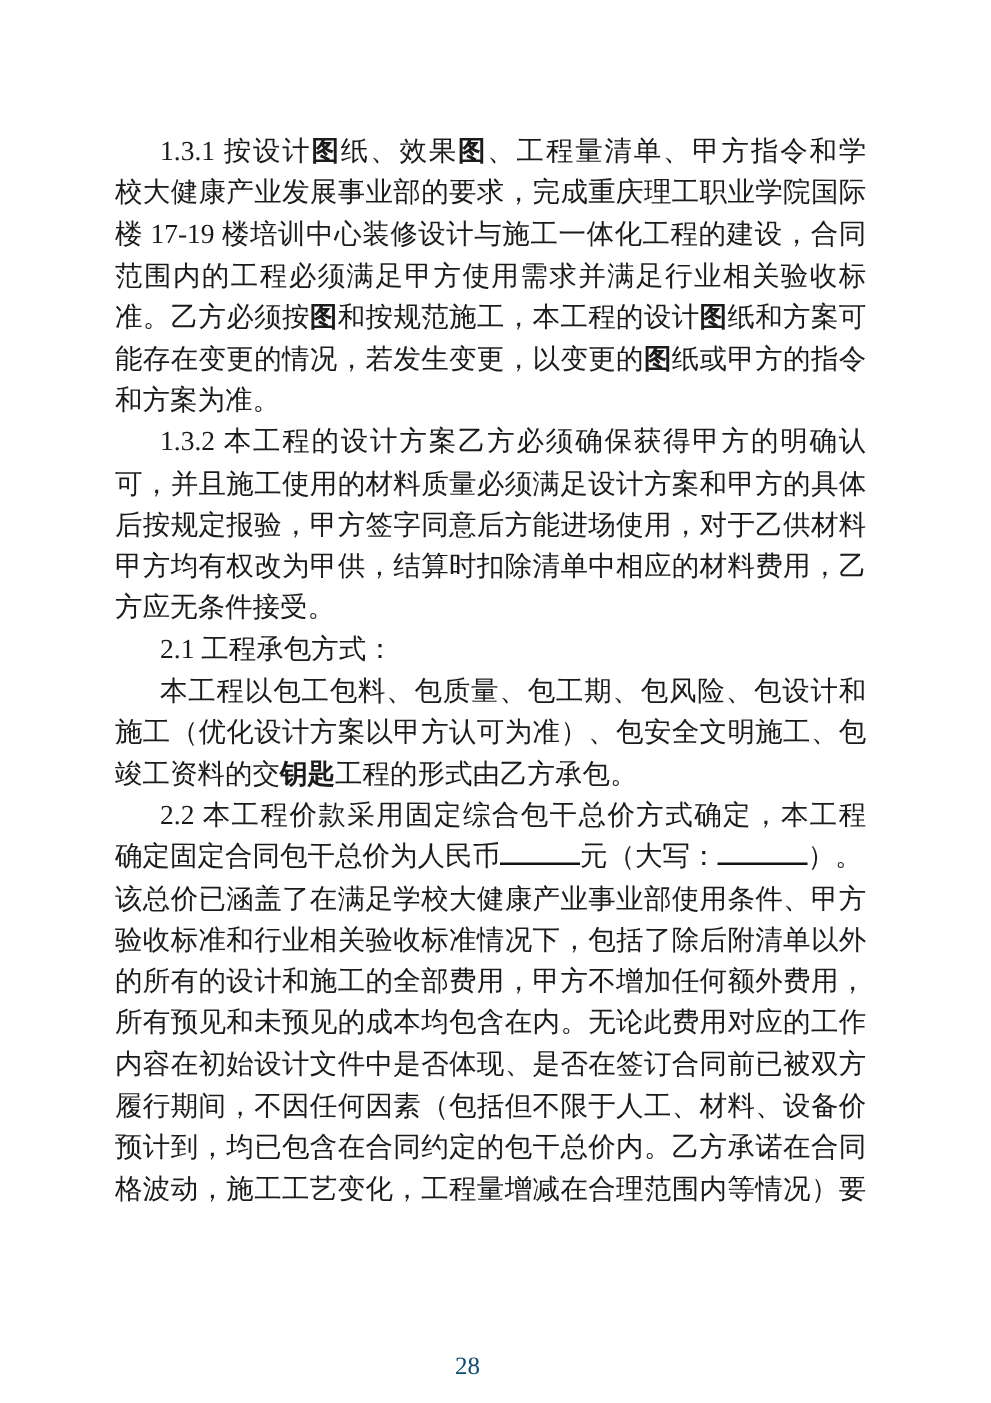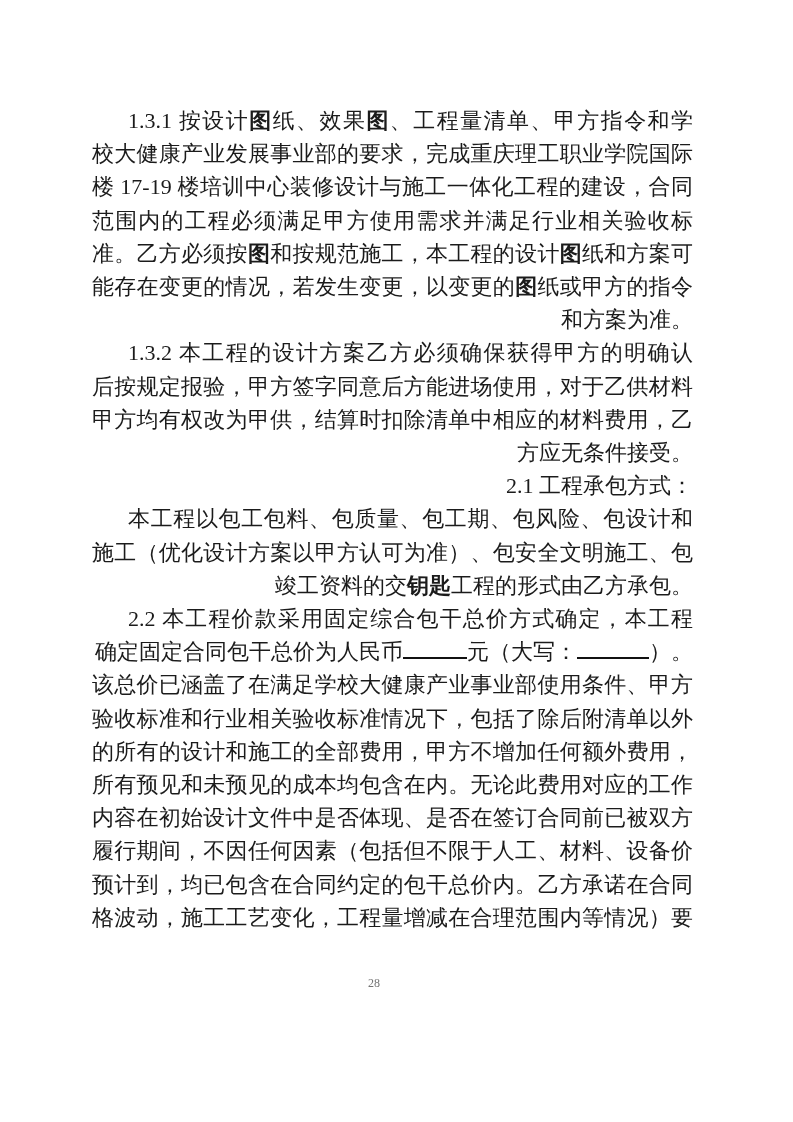--- a/index.html
+++ b/index.html
@@ -19,21 +19,21 @@
   .text-block {
     position: absolute;
     left: 92px;
     top: 104px;
     width: 601px;
     font-size: 22px;
     line-height: 33.2px;
   }
   .ln {
     width: 100%;
-    text-align: right;
+    text-align: left;
   }
   .ln.jfull {
     text-align: justify;
     text-align-last: justify;
   }
   .ln.indent {
     text-indent: 36px;
   }
   .ln.heading {
     font-weight: bold;
@@ -48,42 +48,43 @@
   .blank {
     display: inline-block;
     height: 0.95em;
     border-bottom: 2px solid #111;
   }
   .blank.b1 { width: 64px; }
   .blank.b2 { width: 72px; }
   .pageno {
     position: absolute;
     left: 0;
-    top: 976px;
+    top: 1082px;
     width: 100%;
     text-align: center;
-    font-size: 12px;
+    font-size: 20px;
     font-family: "Liberation Serif", serif;
-    color: #737373;
+    color: #0c4a6e;
   }
 </style>
 </head>
 <body>
 
 <div class="page">
   <div class="text-block">
     <div class="ln indent jfull">1.3.1 按设计<b>图</b>纸、效果<b>图</b>、工程量清单、甲方指令和学</div>
     <div class="ln jfull">校大健康产业发展事业部的要求，完成重庆理工职业学院国际</div>
     <div class="ln jfull">楼 17-19 楼培训中心装修设计与施工一体化工程的建设，合同</div>
     <div class="ln jfull">范围内的工程必须满足甲方使用需求并满足行业相关验收标</div>
     <div class="ln jfull">准。乙方必须按<b>图</b>和按规范施工，本工程的设计<b>图</b>纸和方案可</div>
     <div class="ln jfull">能存在变更的情况，若发生变更，以变更的<b>图</b>纸或甲方的指令</div>
     <div class="ln">和方案为准。</div>
 
     <div class="ln indent jfull">1.3.2 本工程的设计方案乙方必须确保获得甲方的明确认</div>
+    <div class="ln jfull">可，并且施工使用的材料质量必须满足设计方案和甲方的具体</div>
     <div class="ln jfull">后按规定报验，甲方签字同意后方能进场使用，对于乙供材料</div>
     <div class="ln jfull">甲方均有权改为甲供，结算时扣除清单中相应的材料费用，乙</div>
     <div class="ln">方应无条件接受。</div>
 
     <div class="ln indent">2.1 工程承包方式：</div>
     <div class="ln indent jfull">本工程以包工包料、包质量、包工期、包风险、包设计和</div>
     <div class="ln jfull">施工（优化设计方案以甲方认可为准）、包安全文明施工、包</div>
     <div class="ln">竣工资料的交<b>钥</b><b>匙</b>工程的形式由乙方承包。</div>
 
     <div class="ln indent jfull">2.2 本工程价款采用固定综合包干总价方式确定，本工程</div>

